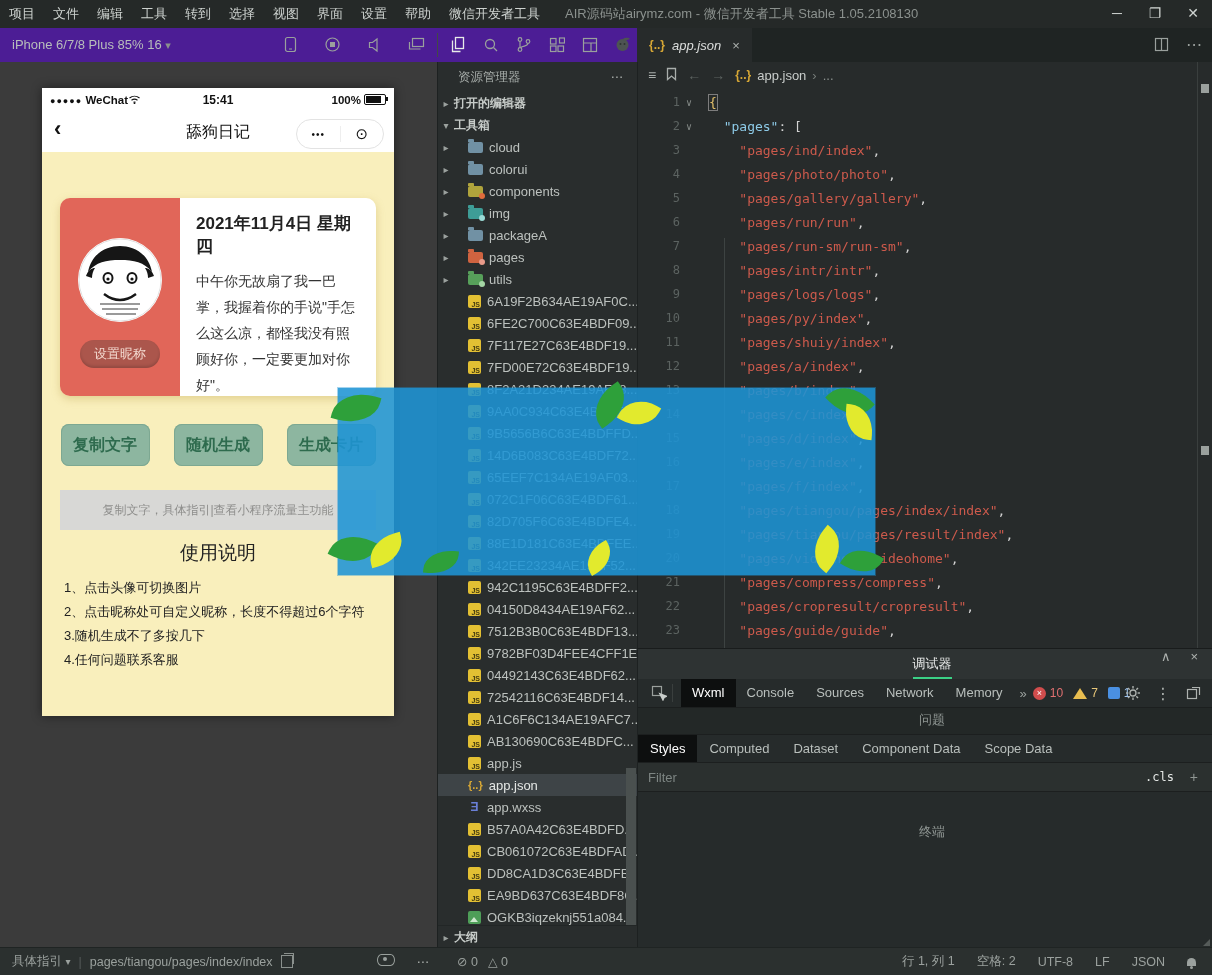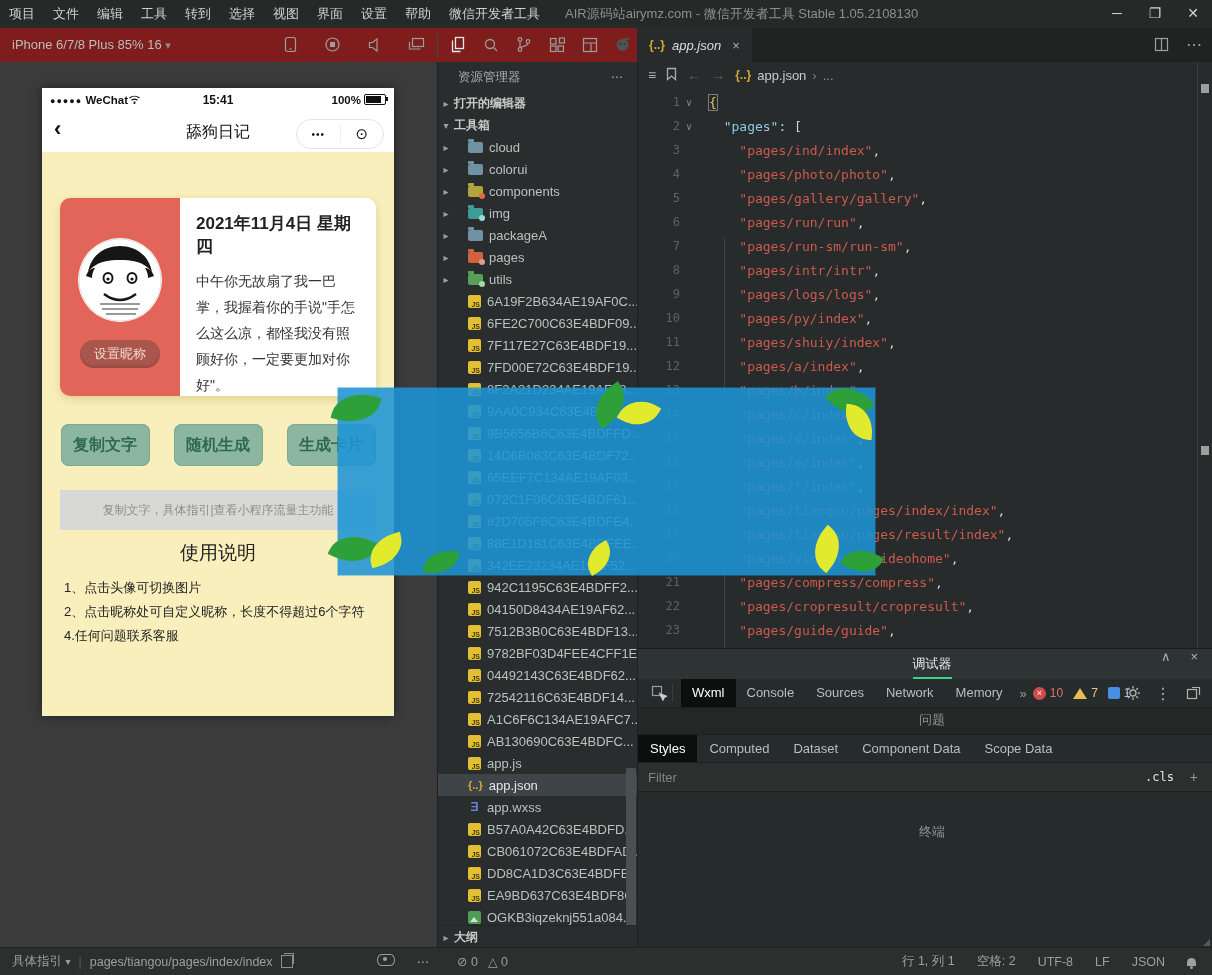--- a/index.html
+++ b/index.html
@@ -5,21 +5,21 @@
   html,body{margin:0;padding:0;background:#1a1d1c;}
   .app{position:relative;width:1212px;height:975px;overflow:hidden;background:#3b3b3b;
        font-family:"Liberation Sans","DejaVu Sans",sans-serif;-webkit-font-smoothing:antialiased;}
   
   .titlebar{position:absolute;top:0;left:0;right:0;height:28px;background:#252928;display:flex;align-items:center;}
   .menu-item{color:#cdd2cf;font-size:13px;padding:0 9px;line-height:28px;}
   .win-title{color:#8b918e;font-size:13px;margin-left:16px;}
   .win-controls{position:absolute;right:0;top:0;height:28px;display:flex;}
   .win-btn{width:38px;text-align:center;line-height:26px;color:#cfd4d1;font-size:14px;}
   
-  .toolbar{position:absolute;top:28px;left:0;right:0;height:34px;background:#7f1d1d;border-bottom:1px solid #1e2222;}
+  .toolbar{position:absolute;top:28px;left:0;right:0;height:34px;background:#4c1d95;border-bottom:1px solid #1e2222;}
   .device-sel{position:absolute;left:12px;top:0;line-height:33px;color:#b8bebb;font-size:13px;}
   .device-sel .caret{color:#8a908d;font-size:11px;}
   .tool-icons{position:absolute;left:282px;top:0;height:33px;display:flex;align-items:center;gap:25px;}
   .tool-icons2{position:absolute;left:449px;top:0;height:33px;display:flex;align-items:center;gap:16px;}
   .ticon{width:17px;height:17px;display:inline-flex;align-items:center;justify-content:center;}
   .ticon svg{display:block}
   .vdiv{position:absolute;left:437px;top:5px;bottom:5px;width:1px;background:#424847;}
   .tabstrip{position:absolute;left:637px;right:0;top:0;bottom:0;background:#1f2423;display:flex;align-items:stretch;}
   .tab{display:flex;align-items:center;gap:7px;padding:0 12px;background:#272b2b;color:#dcdedd;font-size:13px;font-style:italic;}
   .json-glyph{color:#d8a835;font-weight:bold;font-style:normal;font-size:12px;}
@@ -300,20 +300,21 @@
       <div class="p-btn-row" id="phone-buttons">
           <div class="p-btn">复制文字</div>
           <div class="p-btn">随机生成</div>
           <div class="p-btn">生成卡片</div>
         </div>
       <div class="p-ad">复制文字，具体指引|查看小程序流量主功能</div>
       <div class="p-guide-title">使用说明</div>
       <div class="p-guide" id="guide-list">
           <div>1、点击头像可切换图片</div>
           <div>2、点击昵称处可自定义昵称，长度不得超过6个字符</div>
+          <div>3.随机生成不了多按几下</div>
           <div>4.任何问题联系客服</div>
         </div>
     </div>
   </div>
 
   <div class="explorer">
     <div class="ex-header">
       <span>资源管理器</span>
       <span class="dots">⋯</span>
     </div>

